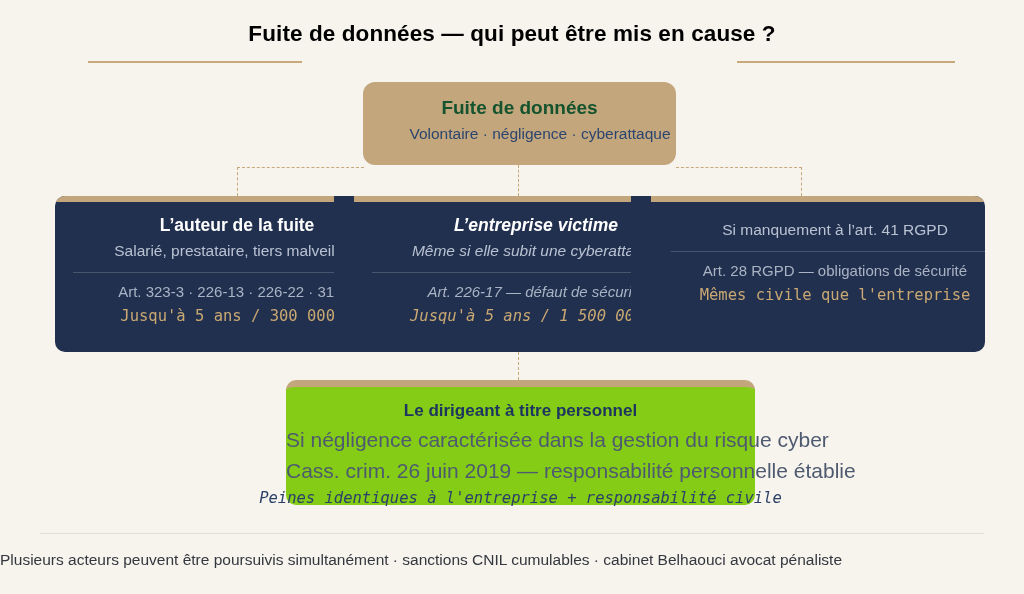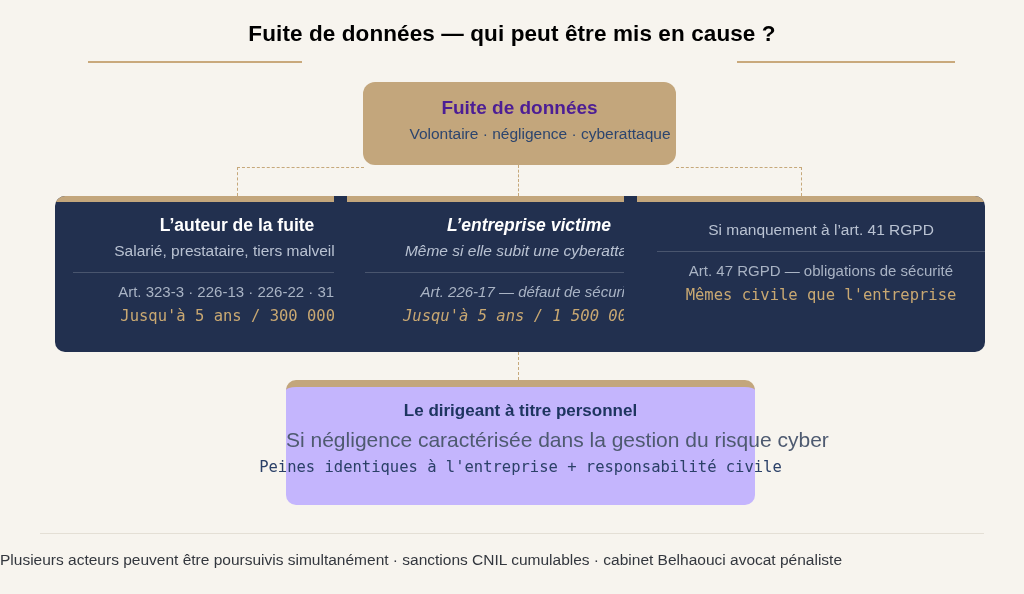--- a/index.html
+++ b/index.html
@@ -22,38 +22,38 @@
   .deco-line { height:2px; background:#c9a97c; top:61px; }
   .deco-line.left  { left:88px;  width:214px; }
   .deco-line.right { left:737px; width:218px; }
 
   
   .root-box {
     left:363px; top:82px; width:313px; height:83px;
     background:#c3a67c; border-radius:12px;
     text-align:center; padding-top:15px;
   }
-  .root-title { font-size:19px; font-weight:700; color:#4c1d95; }
+  .root-title { font-size:19px; font-weight:700; color:#14532d; }
   .root-sub   { margin-top:6px; font-size:15.5px; color:#2c456e;padding-left:41px; }
 
   
   .conn-v { border-left:1.5px dashed #c6a87a; width:0; }
   .conn-h { border-top:1.5px dashed #c6a87a; height:0; }
   .conn-center-top    { left:518px; top:165px; height:31px; }
   .conn-h-left        { left:237px; top:167px; width:127px; }
   .conn-h-right       { left:676px; top:167px; width:126px; }
   .conn-v-left        { left:237px; top:167px; height:29px; }
   .conn-v-right       { left:801px; top:167px; height:29px; }
   .conn-center-bottom { left:518px; top:352px; height:28px; }
 
   
   .band {
     left:55px; top:196px; width:930px; height:156px;
     background:#22304f; border-radius:10px;
-    display:flex; gap:13px; overflow:hidden;
+    display:flex; gap:20px; overflow:hidden;
   }
   .actor-col {
     position:relative; overflow:hidden;
     border-top:6px solid #c3a67c;
     height:100%;
   }
   .actor-col.c1 { width:279px; }
   .actor-col.c2 { width:277px;font-style:italic; }
   .actor-col.c3 { flex:1; }
   .col-inner {
@@ -66,29 +66,29 @@
   .col-div   { height:1px; background:rgba(255,255,255,.18); margin:12px 18px 10px; }
   .col-art   { font-size:15px; color:#a9b3c4; white-space:nowrap; }
   .col-gold  {
     margin-top:7px; font-family:"DejaVu Sans Mono", monospace;
     font-size:15.5px; color:#c9a872; white-space:nowrap;
   }
 
   
   .director-box {
     left:286px; top:380px; width:469px; height:125px;
-    background:#c4b5fd; border-radius:10px;
+    background:#84cc16; border-radius:10px;
     border-top:7px solid #c3a67c;
     text-align:center; padding-top:14px;
   }
   .dir-title { font-size:17px; font-weight:700; color:#1e3560; }
   .dir-line  { margin-top:7px; font-size:21px; color:#4e5a70; white-space:nowrap; }
   .dir-gold  {
     margin:6px -70px 16px; font-family:"DejaVu Sans Mono", monospace;
-    font-size:15.5px; color:#2b4068; white-space:nowrap; text-align:center;
+    font-size:15.5px; color:#2b4068; white-space:nowrap; text-align:center;font-style:italic;
   }
 
   
   .footer-divider { left:40px; top:533px; width:944px; height:1px; background:#e4dfd5; }
   .footer-text {
     left:0; top:551px; width:1024px; text-align:left;
     font-size:15.5px; color:#33373e;
   }
 </style>
 </head>
@@ -129,27 +129,28 @@
       <div class="col-div"></div>
       <div class="col-art">Art. 226-17 — défaut de sécurité</div>
       <div class="col-gold">Jusqu'à 5 ans / 1 500 000 €</div>
     </div>
   </div>
 
   <div class="actor-col c3">
     <div class="col-inner">
       <div class="col-sub">Si manquement à l’art. 41 RGPD</div>
       <div class="col-div"></div>
-      <div class="col-art">Art. 47 RGPD — obligations de sécurité</div>
+      <div class="col-art">Art. 28 RGPD — obligations de sécurité</div>
       <div class="col-gold">Mêmes civile que l'entreprise</div>
     </div>
   </div>
 
 </div>
 
 <div class="abs director-box">
   <div class="dir-title">Le dirigeant à titre personnel</div>
   <div class="dir-line">Si négligence caractérisée dans la gestion du risque cyber</div>
+  <div class="dir-line">Cass. crim. 26 juin 2019 — responsabilité personnelle établie</div>
   <div class="dir-gold">Peines identiques à l'entreprise + responsabilité civile</div>
 </div>
 
 <div class="abs footer-divider"></div>
 <div class="abs footer-text">Plusieurs acteurs peuvent être poursuivis simultanément · sanctions CNIL cumulables · cabinet Belhaouci avocat pénaliste</div>
 
 </body></html>

